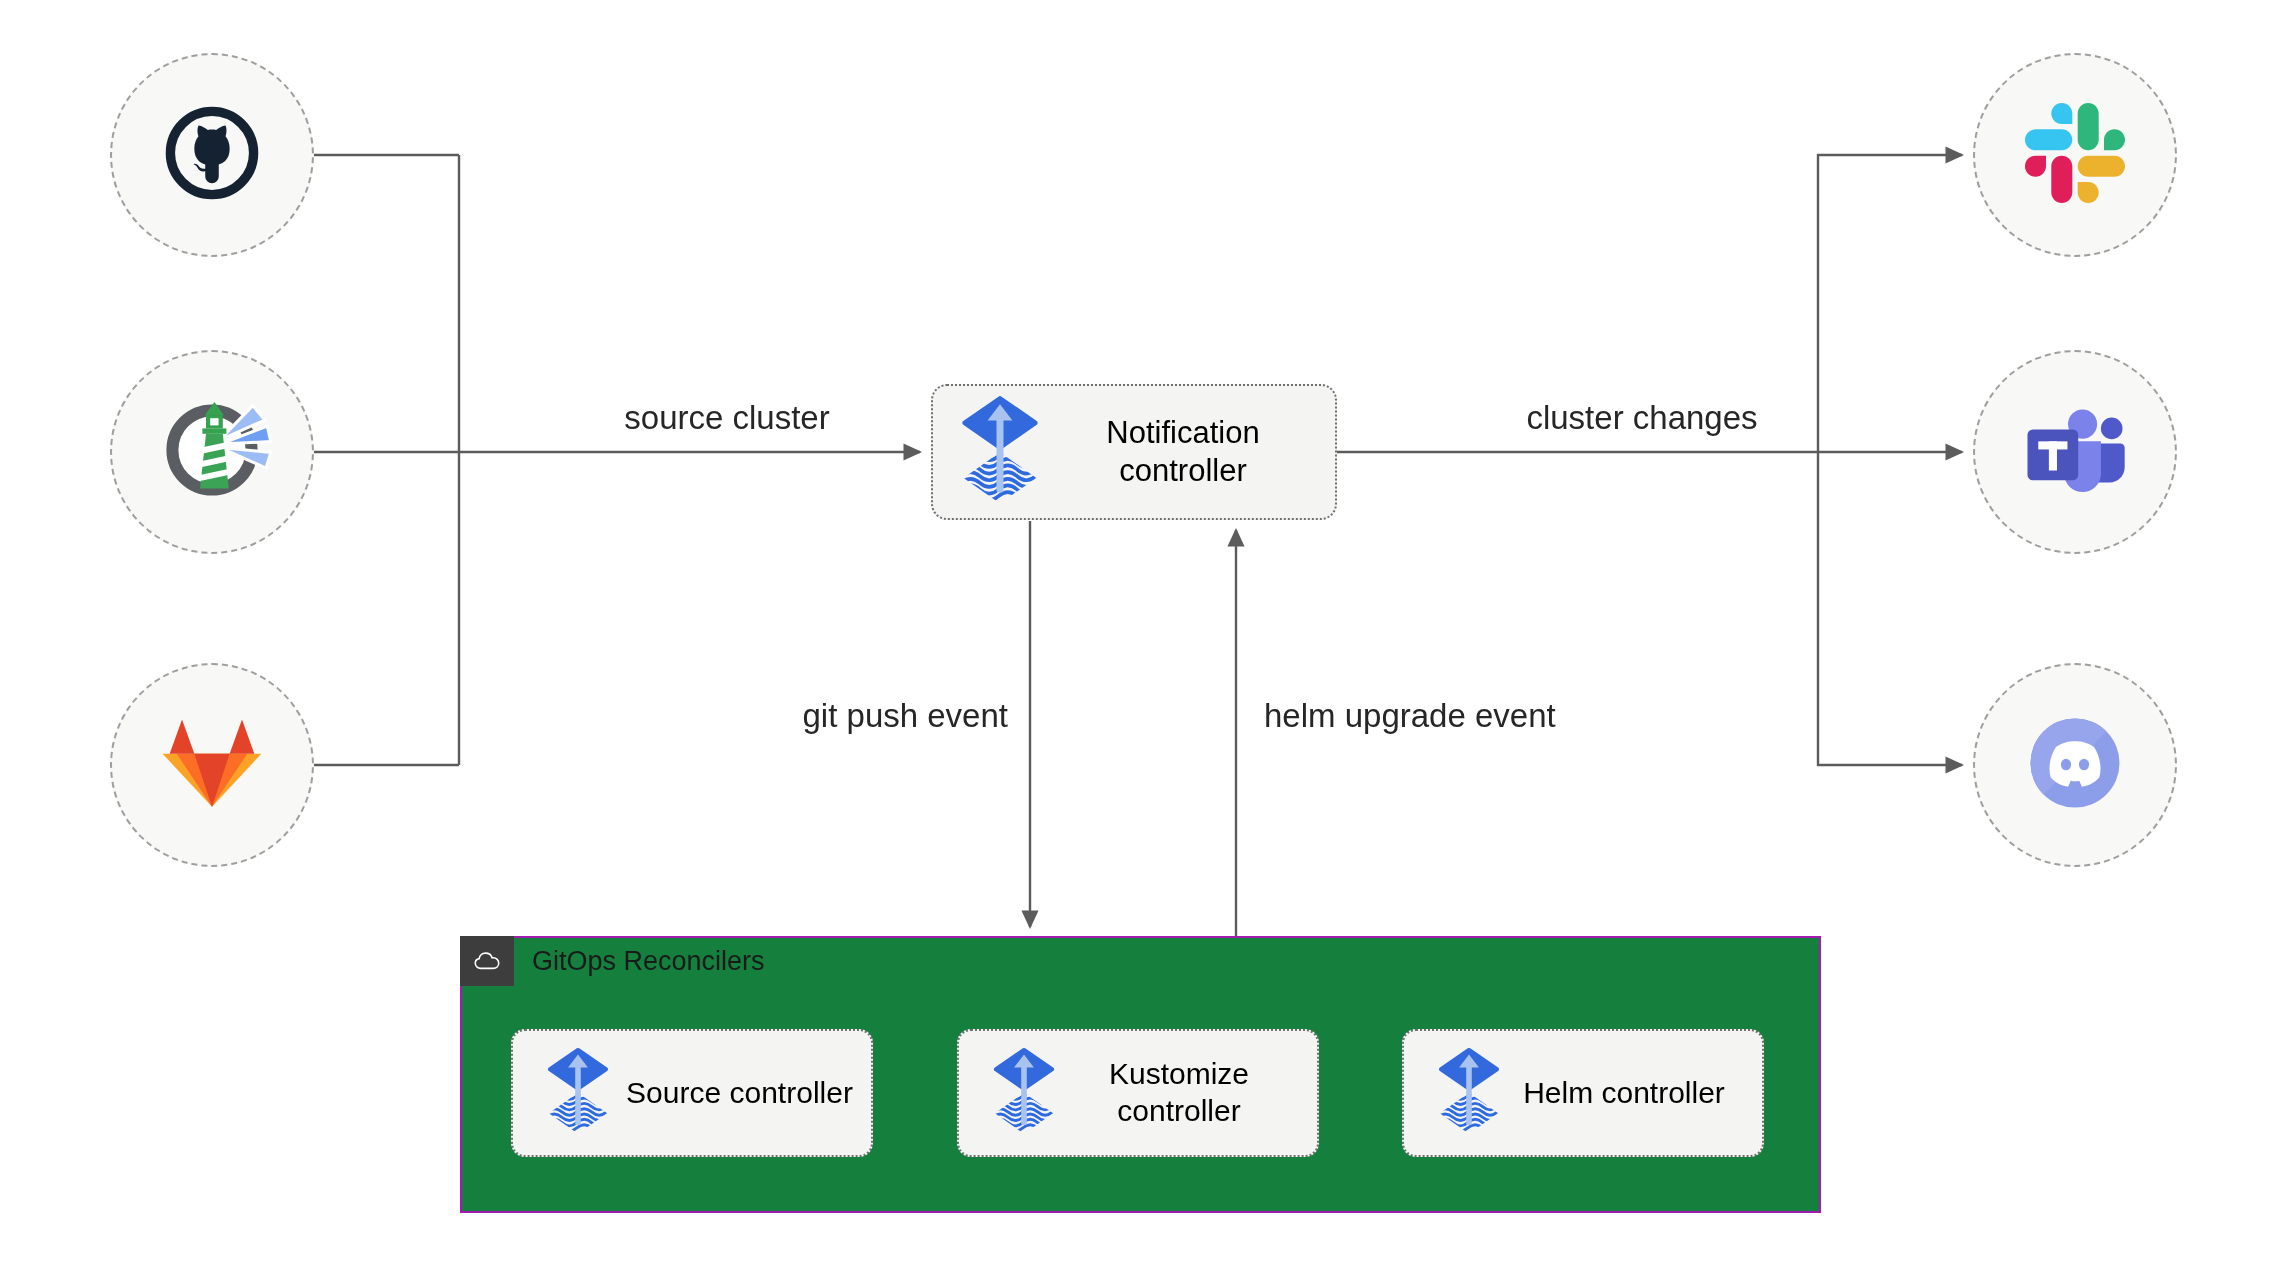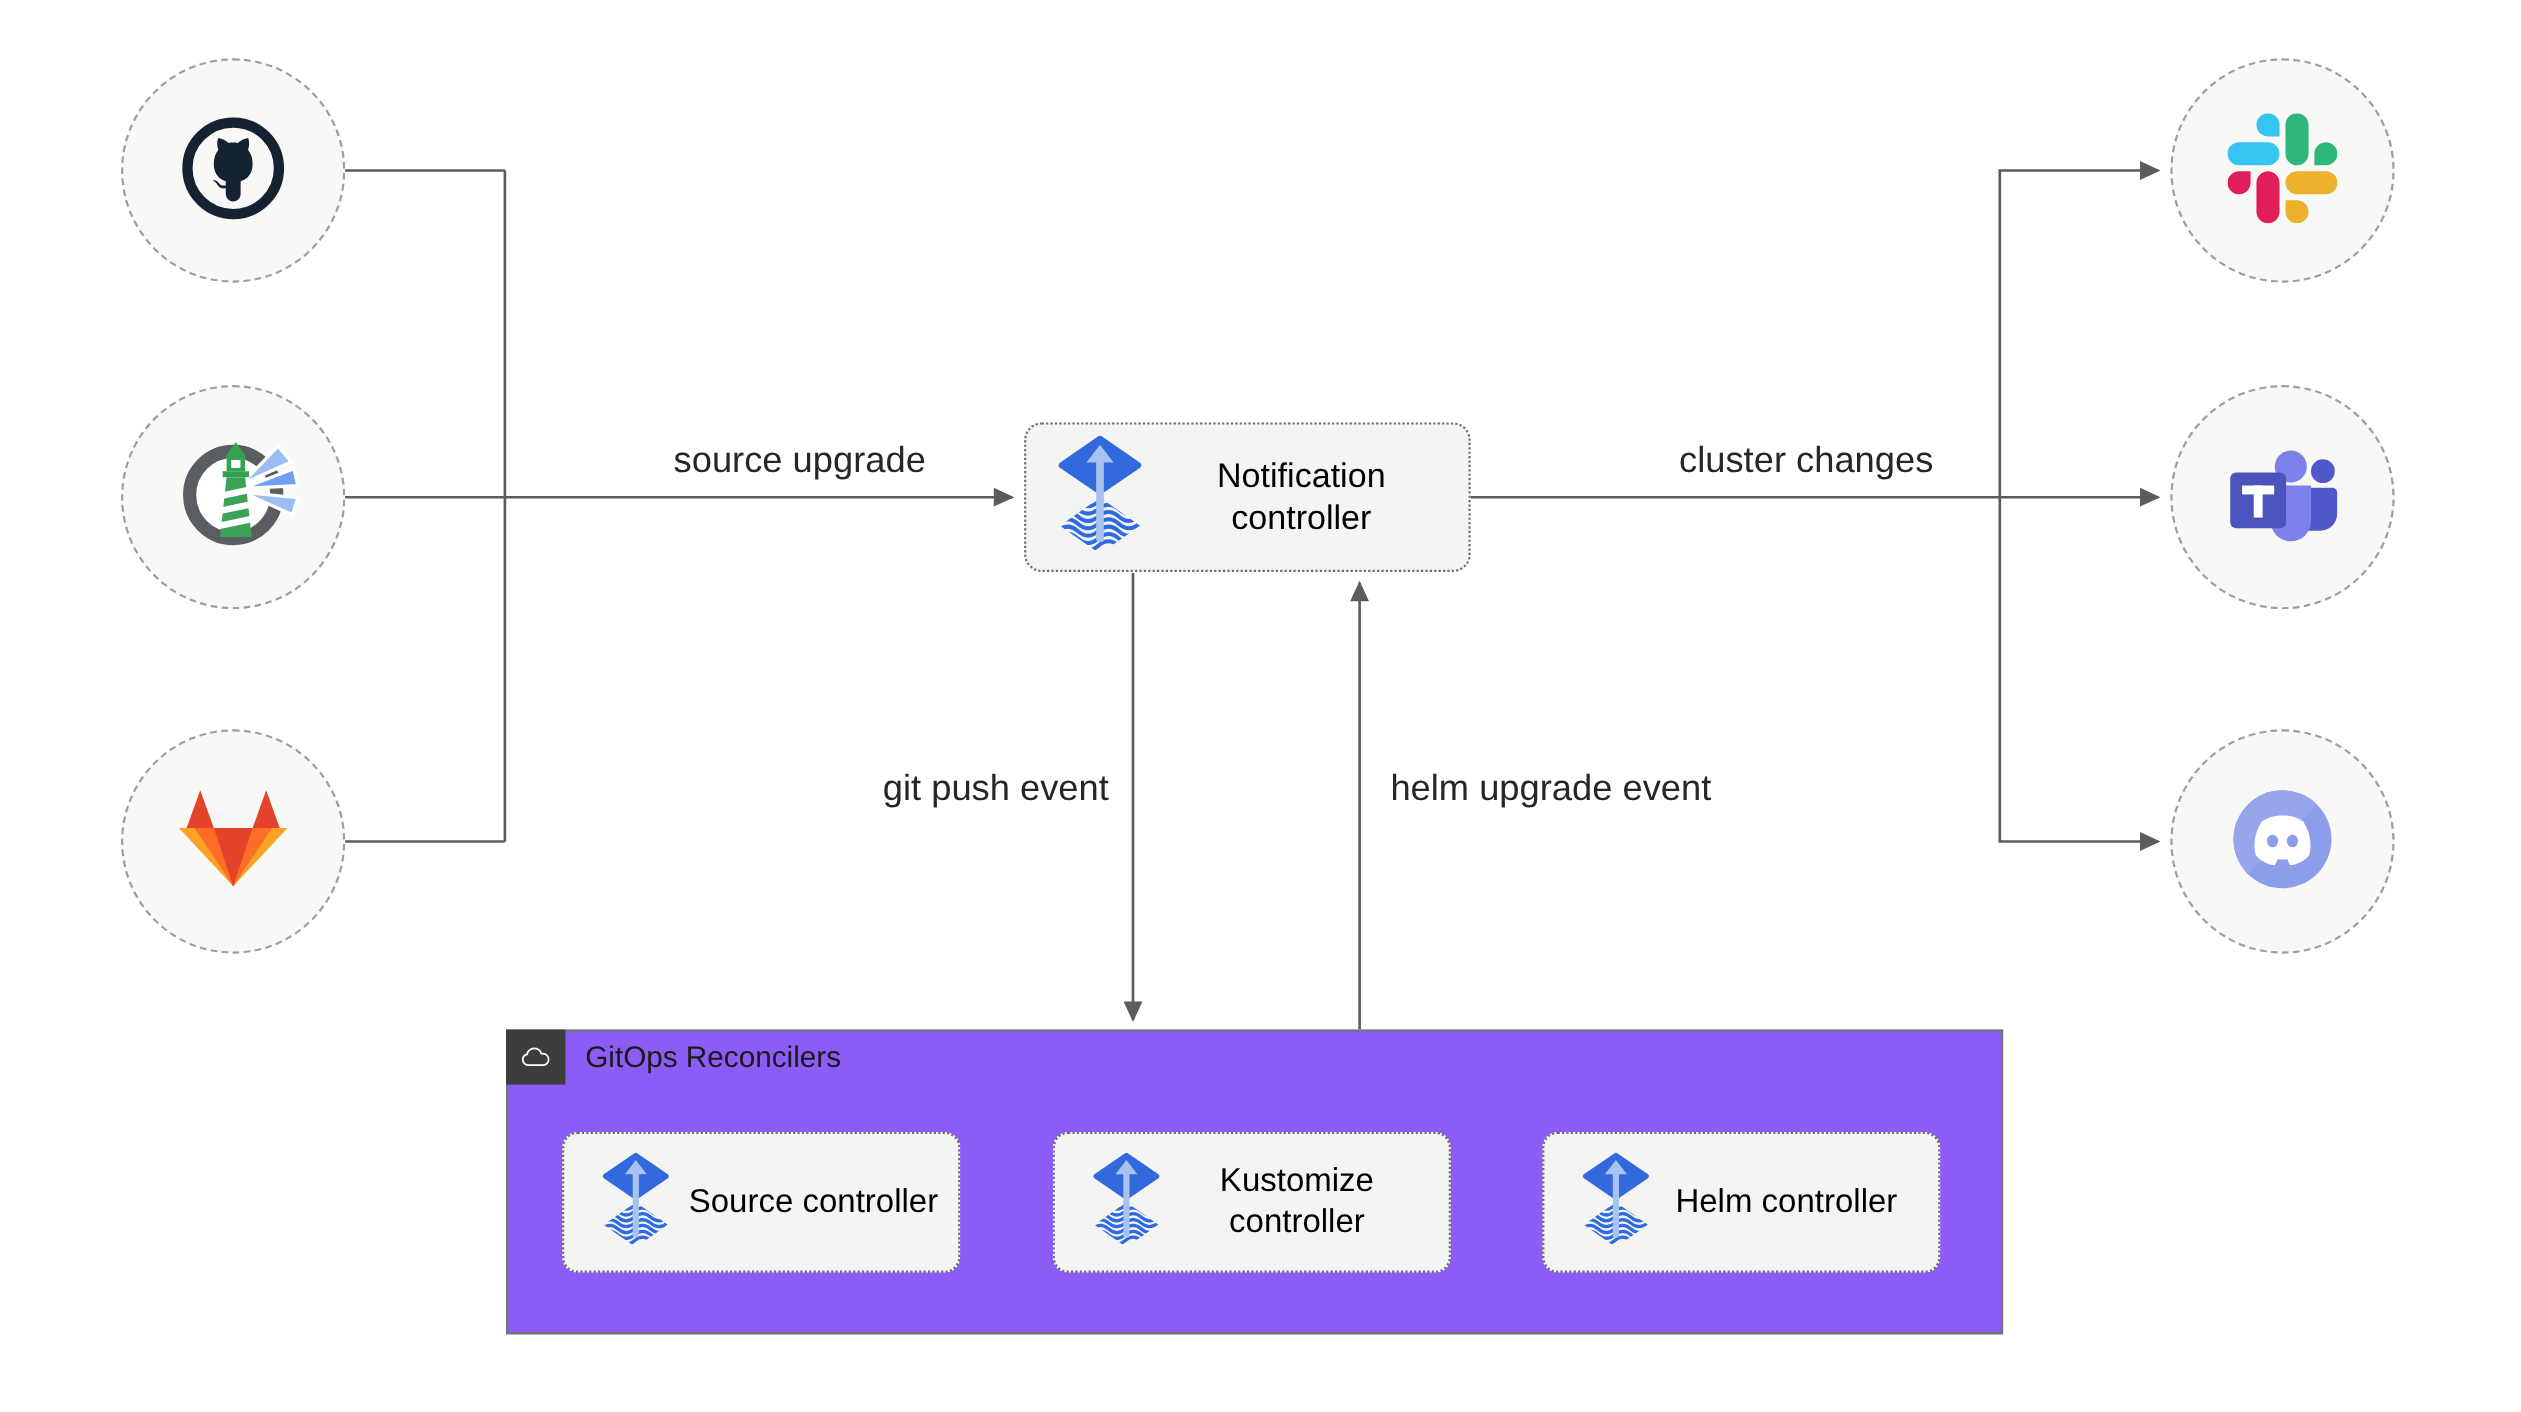--- a/index.html
+++ b/index.html
@@ -9,21 +9,21 @@
   .node-circle{position:absolute;width:204px;height:204px;border-radius:50%;
 id               background:#f8f8f6;border:2.5px dashed #9e9e9e;box-sizing:border-box;
                display:flex;align-items:center;justify-content:center;z-index:2;}
   .node-circle{background:#f8f8f6;}
   .ctrl-box{position:absolute;background:#f4f4f3;border:2.5px dotted #6f6f6f;border-radius:16px;
             box-sizing:border-box;display:flex;align-items:center;z-index:2;}
   .ctrl-box .flux{flex:0 0 auto;}
   .ctrl-label{flex:1 1 auto;text-align:center;color:#000;line-height:1.22;}
   .edge-label{position:absolute;color:#262626;font-size:33px;z-index:3;white-space:nowrap;}
   .reconcilers{position:absolute;left:460px;top:936px;width:1361px;height:277px;
-               border:2px solid #737373;box-sizing:border-box;background:#8b5cf6;z-index:2;}
+               border:2px solid #a21caf;box-sizing:border-box;background:#15803d;z-index:2;}
   .badge{position:absolute;left:-2px;top:-2px;width:54px;height:50px;background:#3d3d3d;
          display:flex;align-items:center;justify-content:center;}
   .rec-title{position:absolute;left:70px;top:8px;font-size:27px;color:#1a1a1a;white-space:nowrap;}
   .inner-box{position:absolute;top:91px;width:362px;height:128px;border-radius:14px;
              background:#f4f4f3;border:2.5px dotted #6f6f6f;box-sizing:border-box;
              display:flex;align-items:center;padding:0 14px 0 34px;}
   .inner-box .ctrl-label{font-size:30px;}
 </style>
 </head>
 <body>
@@ -165,21 +165,21 @@
 
   <div class="ctrl-box" style="left:931px;top:384px;width:406px;height:136px;padding:0 20px 0 28px;gap:12px;">
     <span class="flux">
       <svg width="78" height="110" viewBox="0 0 100 142">
           <use href="#flux-logo"></use>
         </svg>
     </span>
     <span class="ctrl-label" style="font-size:31px;">Notification controller</span>
   </div>
 
-  <div class="edge-label" style="left:527px;top:399px;width:400px;text-align:center;">source upgrade</div>
+  <div class="edge-label" style="left:527px;top:399px;width:400px;text-align:center;">source cluster</div>
   <div class="edge-label" style="left:1442px;top:399px;width:400px;text-align:center;">cluster changes</div>
   <div class="edge-label" style="left:700px;top:697px;width:308px;text-align:right;">git push event</div>
   <div class="edge-label" style="left:1264px;top:697px;width:420px;text-align:left;">helm upgrade event</div>
 
   <div class="reconcilers">
     <div class="badge">
       <span>
         <svg width="36" height="28" viewBox="0 0 92 70">
           <path d="M30,59 C22,59 16,53 16,46 C16,40 20,35 26,34 C27,26 34,20 42,20
                    C50,20 57,25 59,32 C60,31.9 61,31.8 62,31.8 C70,31.8 76,38 76,45.5

